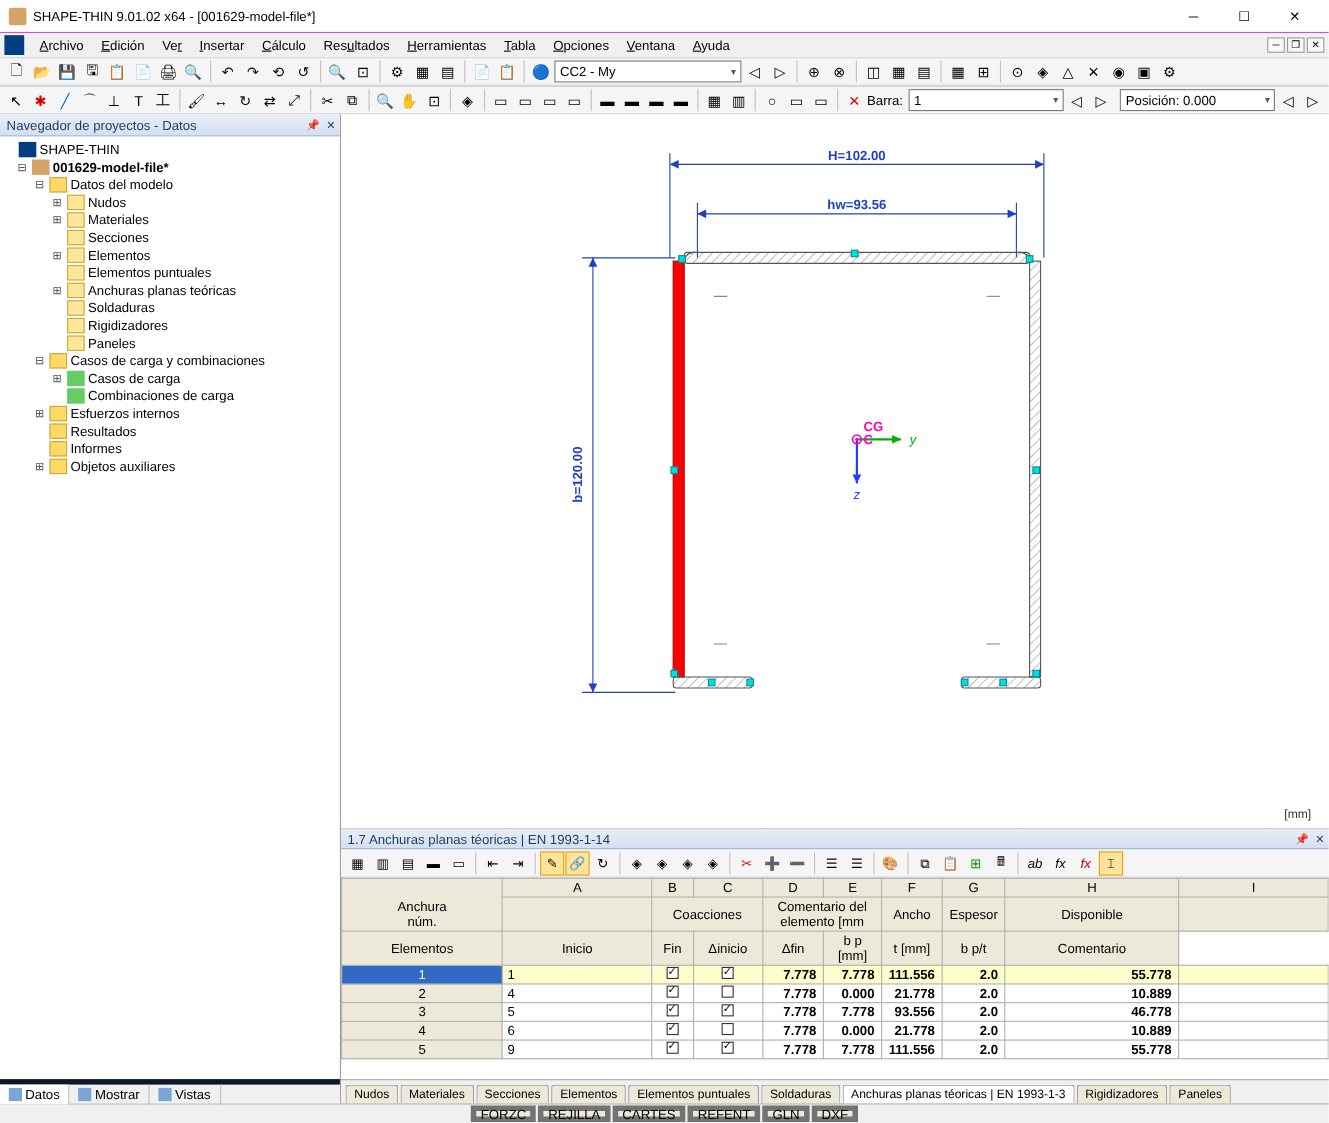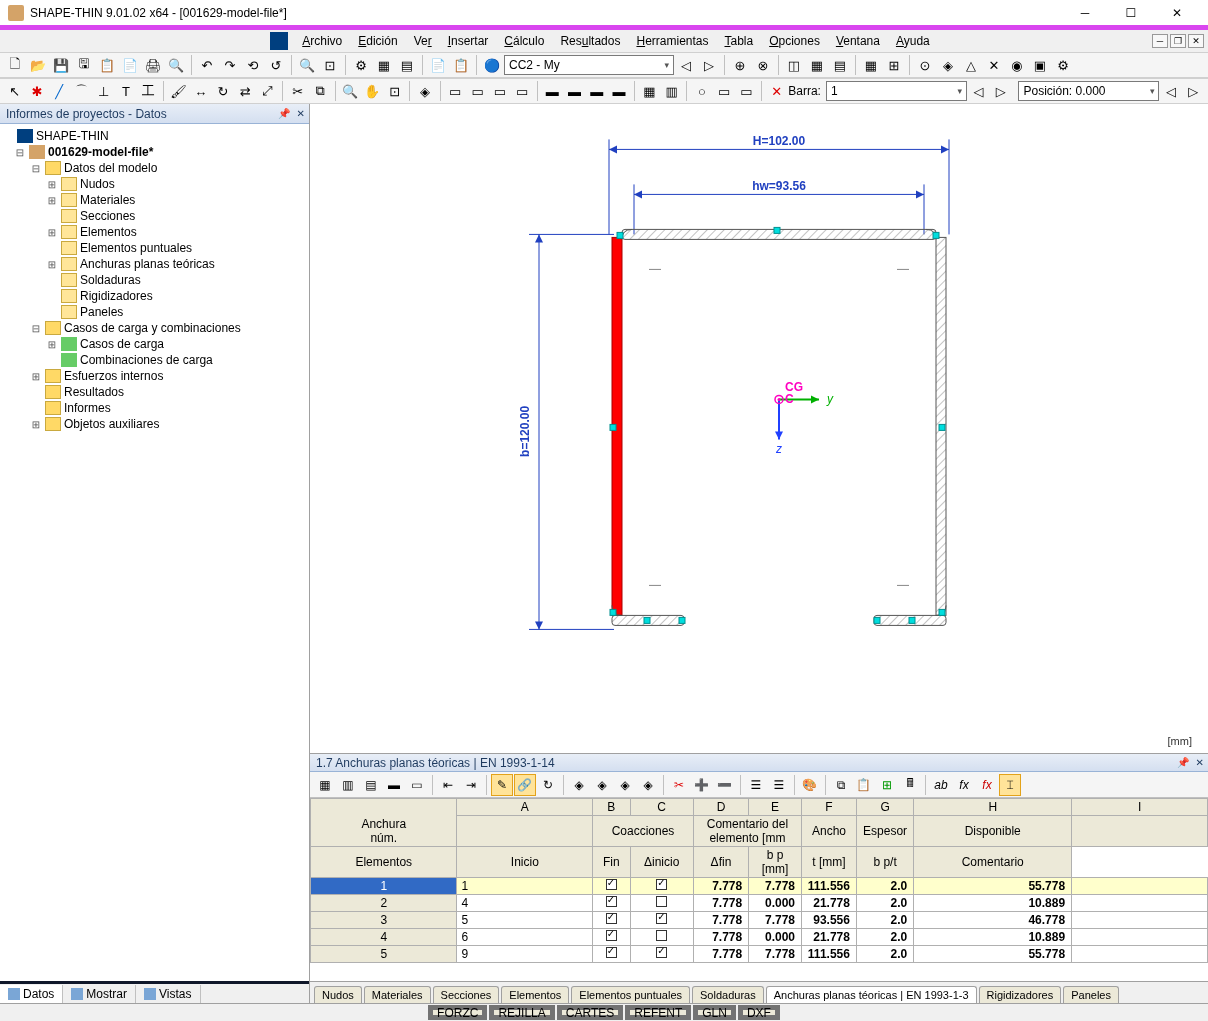--- a/index.html
+++ b/index.html
@@ -1,21 +1,21 @@
 <!DOCTYPE html>
 <html><head>
 <meta charset="utf-8">
 <style>
 * { margin:0; padding:0; box-sizing:border-box; font-family:"Segoe UI",Tahoma,sans-serif; font-size:12px; }
 body { background:#fff; overflow:hidden; width:1208px; height:1021px; }
-.titlebar { height:30px; background:#fff; border-bottom:5px solid #d946ef; display:flex; align-items:center; padding:0 8px; }
+.titlebar { height:30px; background:#fff; border-bottom:1px solid #d946ef; display:flex; align-items:center; padding:0 8px; }
 .titlebar .logo { width:16px; height:16px; background:#d4a368; border-radius:2px; margin-right:6px; }
 .titlebar .title { flex:1; color:#000; }
 .titlebar .winbtn { width:46px; height:30px; display:flex; align-items:center; justify-content:center; cursor:pointer; }
-.menubar { height:22px; background:#f0f0f0; display:flex; align-items:center; padding:0 4px; position:relative;justify-content:center; }
+.menubar { height:22px; background:#f0f0f0; display:flex; align-items:center; padding:0 4px; position:relative; }
 .menubar .mlogo { width:18px; height:18px; background:#003f7f; margin-right:6px; }
 .menubar .mitem { padding:2px 8px; cursor:pointer; }
 .menubar .u { text-decoration:underline; }
 .menubar .mdiexit { position:absolute; right:4px; display:flex; gap:2px; }
 .menubar .mdiexit div { width:16px; height:14px; border:1px solid #999; background:#f8f8f8; font-size:9px; display:flex; align-items:center; justify-content:center; cursor:pointer; }
 .toolbar { height:26px; background:#f5f5f5; border-top:1px solid #d0d0d0; border-bottom:1px solid #d0d0d0; display:flex; align-items:center; padding:0 4px; gap:1px; }
 .tbtn { width:22px; height:22px; display:flex; align-items:center; justify-content:center; border:1px solid transparent; cursor:pointer; font-size:13px; }
 .tsep { width:1px; height:20px; background:#c0c0c0; margin:0 3px; }
 .tcombo { height:20px; border:1px solid #7a7a7a; background:#fff; padding:0 4px; display:flex; align-items:center; position:relative; }
 .tcombo::after { content:"▾"; position:absolute; right:4px; font-size:9px; color:#555; }
@@ -27,21 +27,21 @@
 .tree { flex:1; overflow:auto; padding:4px 2px; }
 .tree .node { display:flex; align-items:center; padding:1px 0; white-space:nowrap; cursor:pointer; }
 .tree .twist { width:12px; text-align:center; color:#555; font-size:10px; }
 .tree .ticon { width:16px; height:14px; margin:0 3px; display:inline-block; }
 .tree .i-app { background:#003f7f; }
 .tree .i-mdl { background:#d4a368; }
 .tree .i-fld { background:#ffd966; border:1px solid #c9a93f; }
 .tree .i-sub { background:#ffe699; border:1px solid #c9a93f; }
 .tree .i-cc { background:#66cc66; }
 .tree .bold { font-weight:bold;text-align:right; }
-.navtabs { height:22px; border-top:3px solid #0f172a; display:flex; align-items:center; background:#f0f0f0; }
+.navtabs { height:22px; border-top:5px solid #0f172a; display:flex; align-items:flex-start; background:#f0f0f0; }
 .navtabs .ntab { padding:2px 8px; display:flex; align-items:center; gap:3px; cursor:pointer; border-right:1px solid #c0c0c0; }
 .navtabs .ntab.active { background:#fff; }
 .navtabs .ntic { width:12px; height:12px; background:#7aa6d6; }
 .main { flex:1; display:flex; flex-direction:column; }
 .viewport { flex:1; background:#fff; position:relative; overflow:hidden; }
 .drawing { position:absolute; left:50%; top:50%; transform:translate(-50%,-53%); }
 .unit-lbl { position:absolute; right:16px; bottom:6px; color:#333; font-size:11px; }
 .tablepanel { height:250px; border-top:1px solid #a0a0a0; display:flex; flex-direction:column; }
 .tphdr { height:18px; background:linear-gradient(#e8eef7,#d4dff0); border-bottom:1px solid #99b3d6; display:flex; align-items:center; padding:0 6px; font-size:11px; color:#1e3a5f; position:relative; }
 .tphdr .pin { position:absolute; right:18px; font-size:10px; cursor:pointer; }
@@ -202,21 +202,21 @@
       <span>Posición: 0.000</span>
     </div>
   <div class="tbtn">◁</div>
   <div class="tbtn">▷</div>
 </div>
 
 <div class="content">
 
   <div class="navigator">
     <div class="navhdr">
-      <span>Informes de proyectos - Datos</span>
+      <span>Navegador de proyectos - Datos</span>
       <span class="pin">📌</span>
       <span class="xclose">✕</span>
     </div>
     <div class="tree">
       <div class="node" style="padding-left:0">
           <span class="twist"></span>
           <span class="ticon i-app"></span>
           <span>SHAPE-THIN</span>
         </div>
       <div class="node" style="padding-left:12px">

